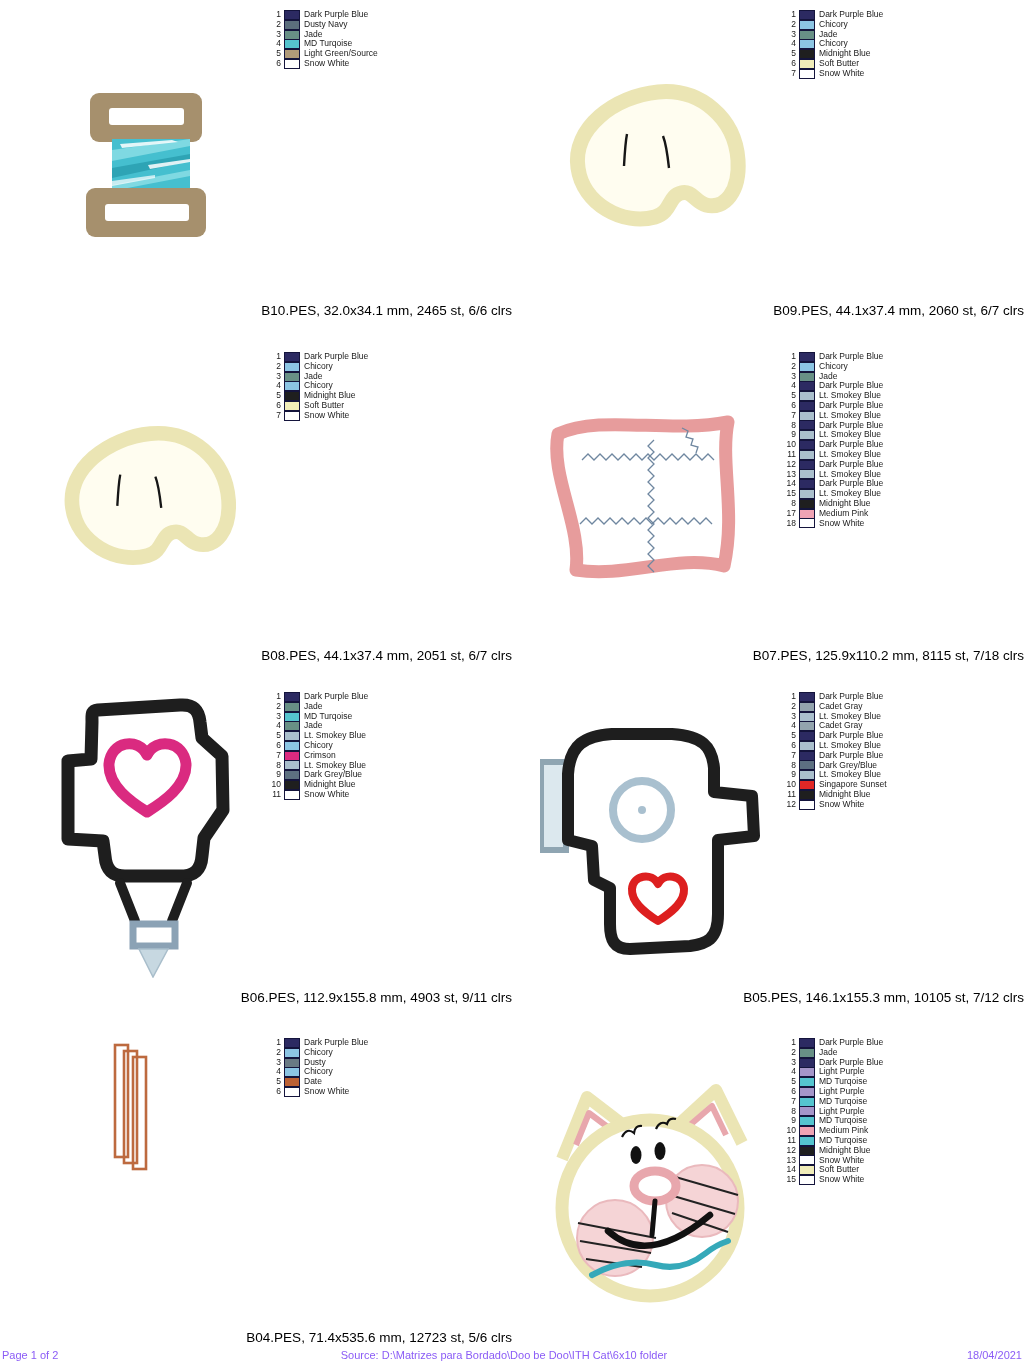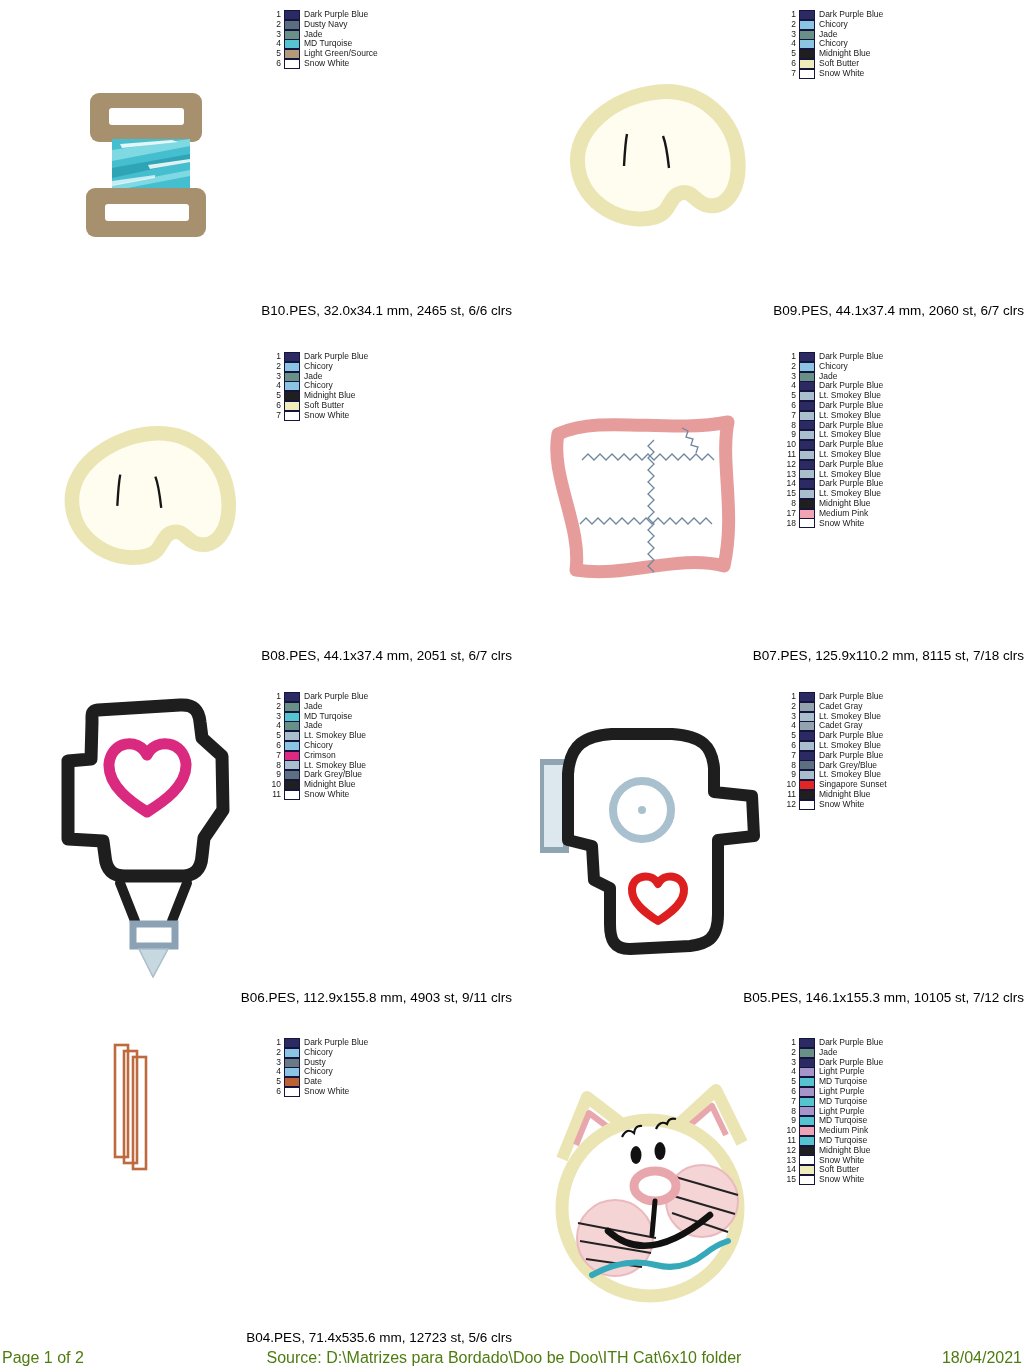--- a/index.html
+++ b/index.html
@@ -6,21 +6,21 @@
   .page{position:relative;width:1024px;height:1370px;background:#ffffff;overflow:hidden;
         font-family:"Liberation Sans",sans-serif;color:#000;}
   .cell{position:absolute;}
   .art{position:absolute;}
   .legend{position:absolute;display:flex;flex-direction:column;}
   .lrow{display:flex;align-items:center;height:9.8px;}
   .lnum{width:13px;text-align:right;font-size:8.5px;color:#1a1a1a;margin-right:3px;line-height:9.8px;}
   .lsw{width:14px;height:8px;border:1px solid #14143c;margin-right:4px;box-sizing:content-box;flex:0 0 auto;}
   .llab{font-size:8.5px;color:#1a1a1a;white-space:nowrap;line-height:9.8px;}
   .caption{position:absolute;left:0;right:0;text-align:right;font-size:13.5px;color:#000;}
-  .footer{position:absolute;left:0;top:1349px;width:1024px;height:20px;font-size:16px;color:#4d7c0f;}
+  .footer{position:absolute;left:0;top:1349px;width:1024px;height:20px;font-size:11px;color:#8b5cf6;}
   .footer .fleft{position:absolute;left:2px;top:0;}
   .footer .fcenter{position:absolute;left:0;right:16px;top:0;text-align:center;}
   .footer .fright{position:absolute;right:2px;top:0;}
   svg{display:block;}
 </style>
 </head>
 <body>
 
 <div class="page">
 

